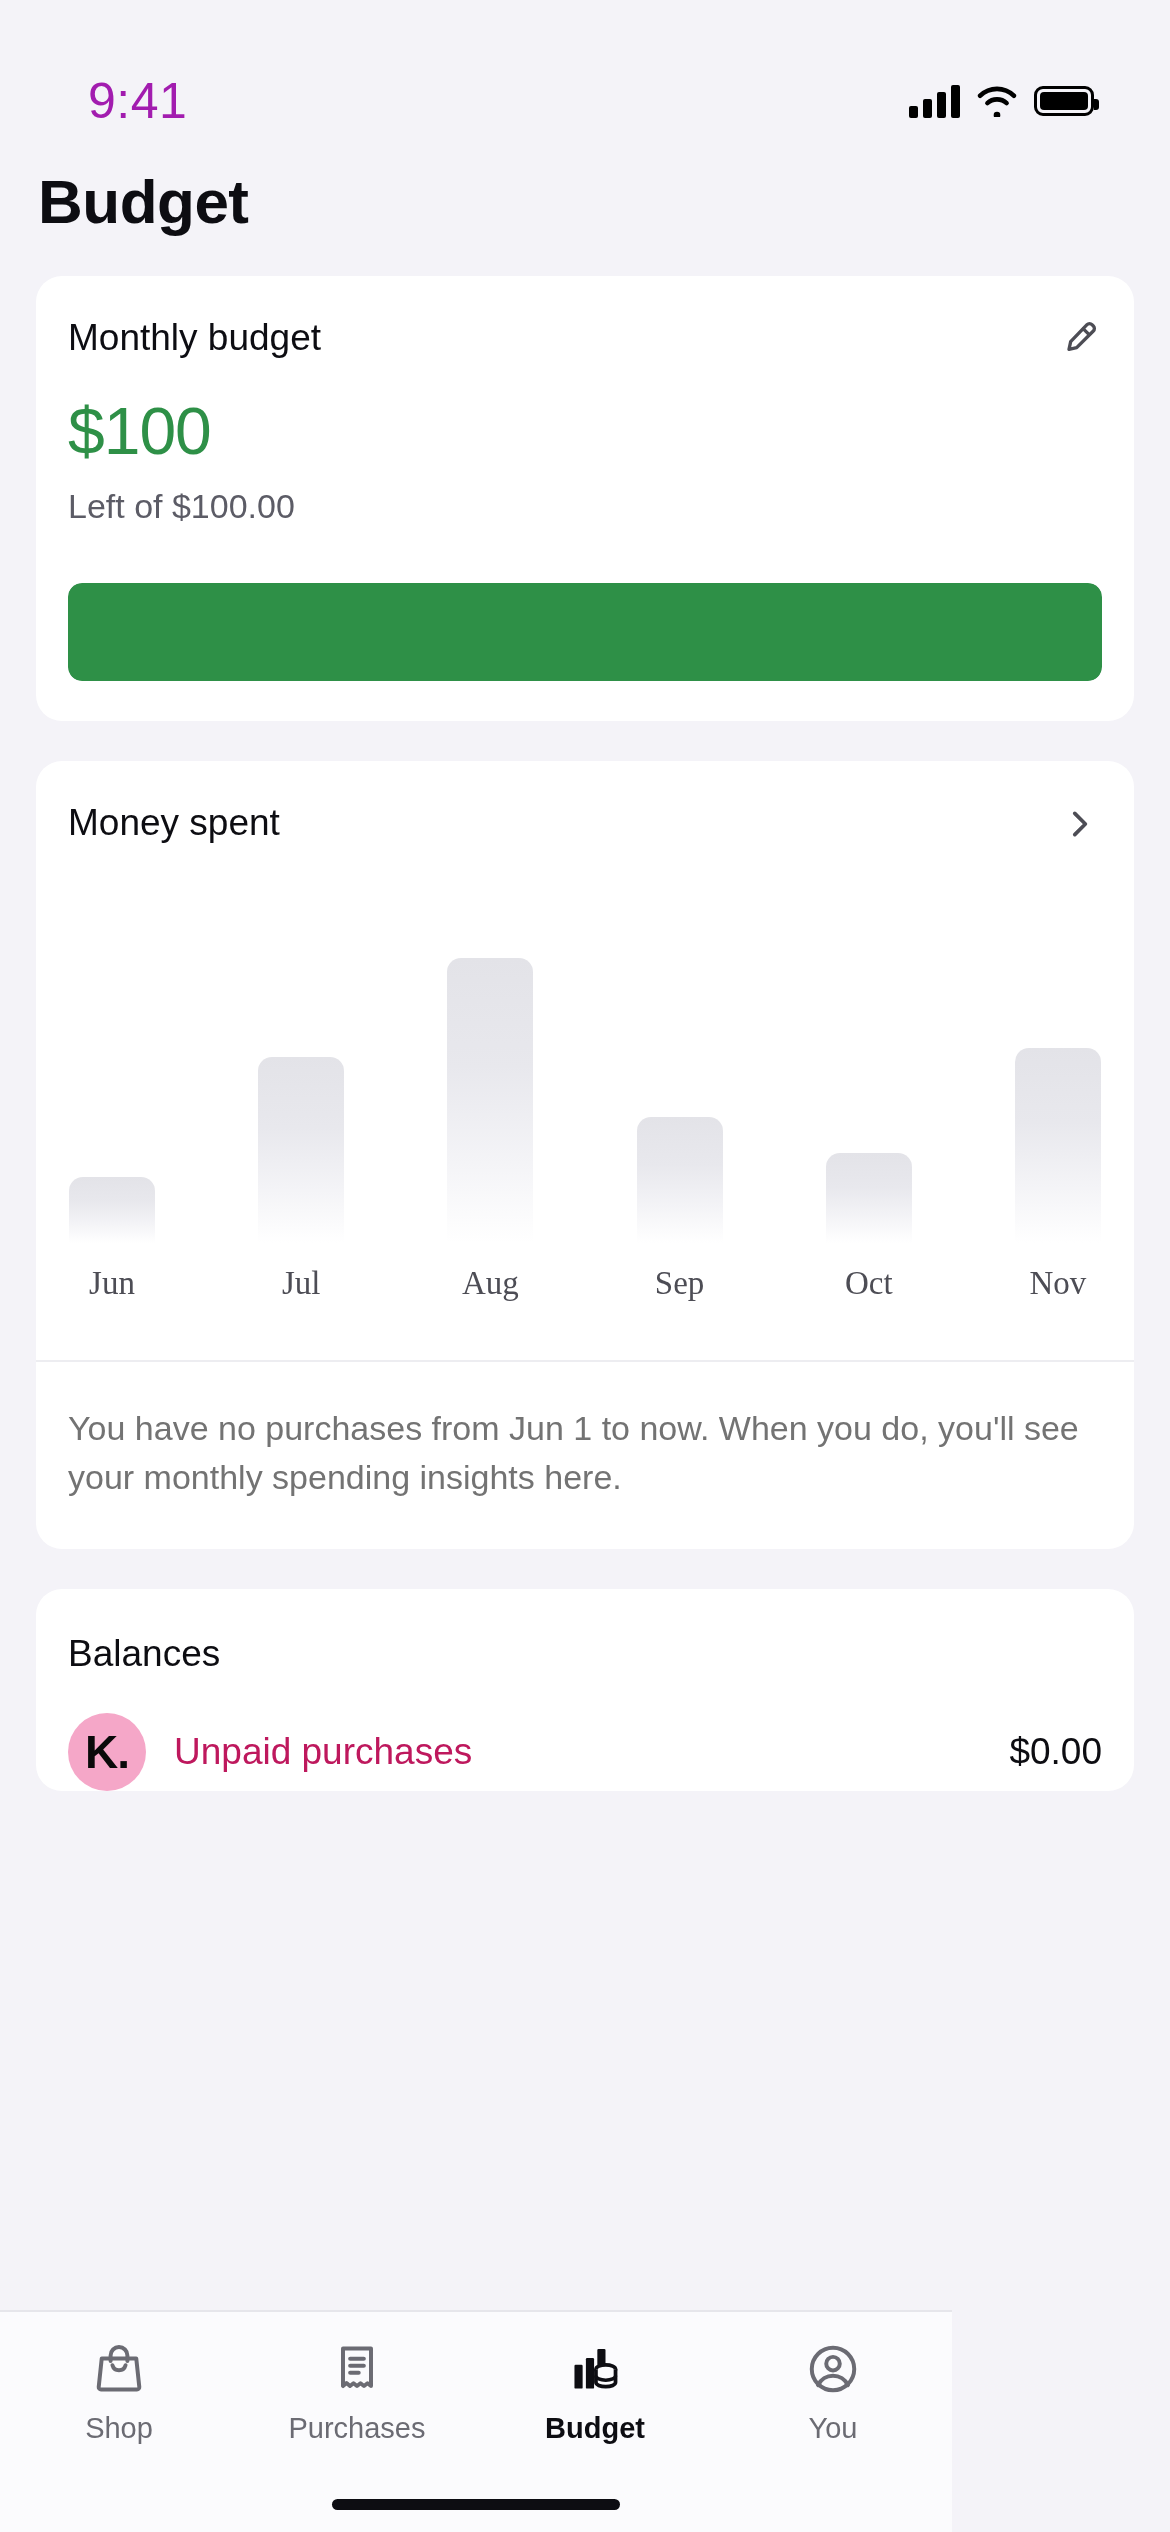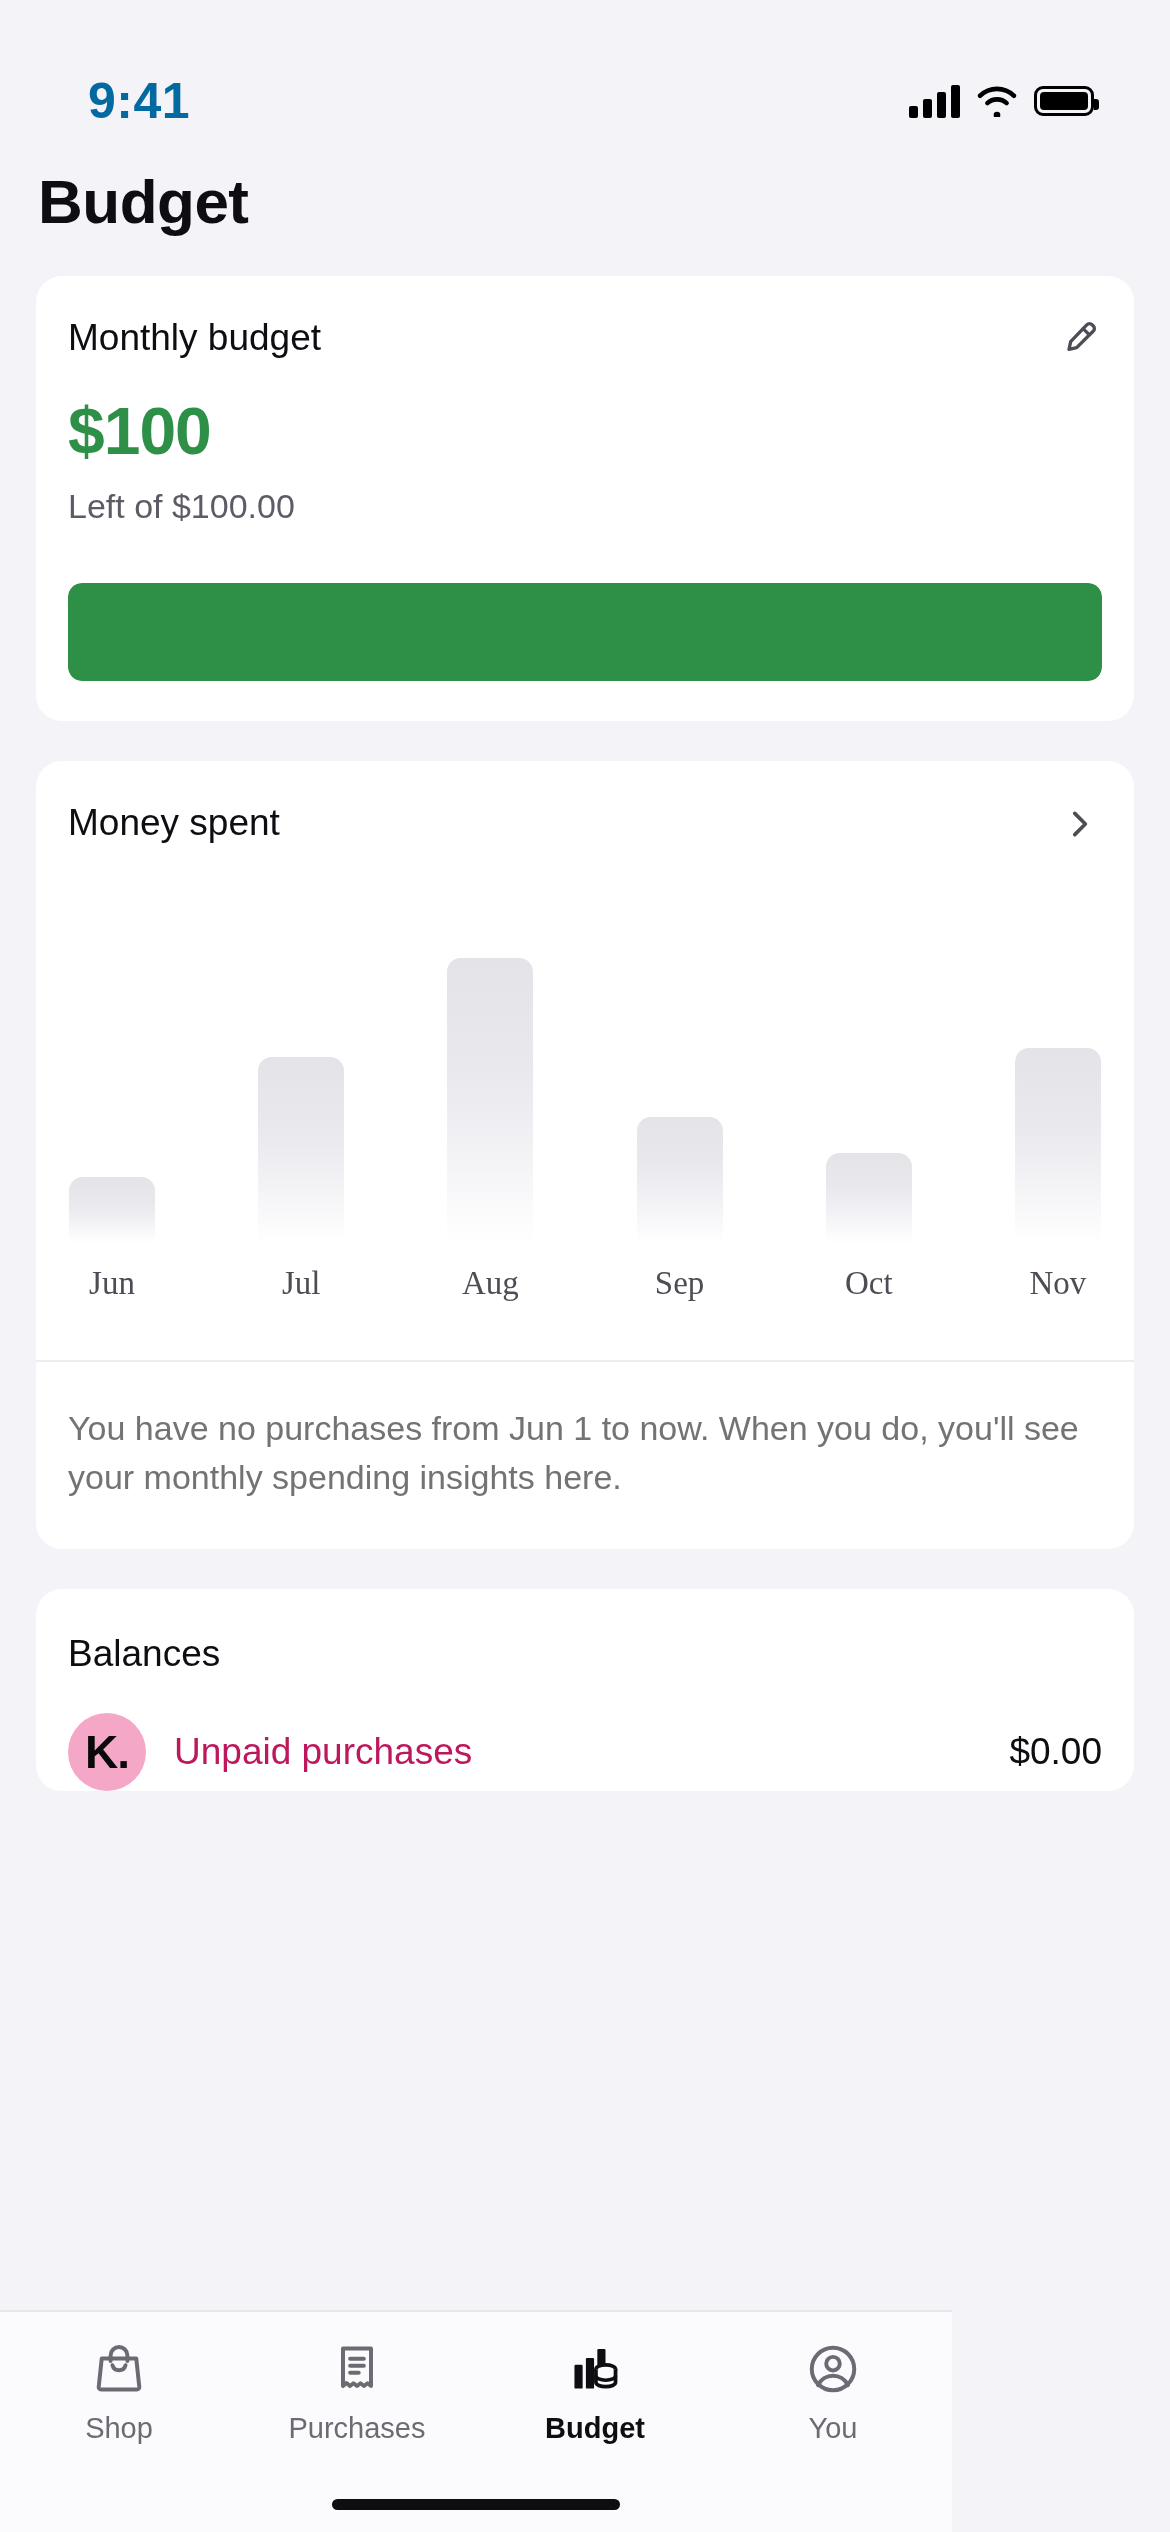--- a/index.html
+++ b/index.html
@@ -13,21 +13,21 @@
   }
 
   
   .statusbar {
     height:150px; width:100%;
     display:flex; align-items:center; justify-content:space-between;
     padding:52px 76px 0 88px;
     position:relative;
   }
   .sb-time {
-    font-size:50px; font-weight:bold; color:#0369a1;
+    font-size:50px; font-weight:normal; color:#a21caf;
     letter-spacing:0.5px; line-height:1;
   }
   .sb-right { display:flex; align-items:center; gap:16px; }
   .sb-cell { display:flex; align-items:flex-end; gap:5px; height:34px; }
   .sb-cell i { width:9px; background:#000; border-radius:2px; display:block; }
   .sb-cell i:nth-child(1){ height:12px; }
   .sb-cell i:nth-child(2){ height:19px; }
   .sb-cell i:nth-child(3){ height:26px; }
   .sb-cell i:nth-child(4){ height:33px; }
   .sb-wifi { width:42px; height:32px; display:block; }
@@ -53,21 +53,21 @@
     background:#FFFFFF; border-radius:26px; margin-top:40px;
     overflow:hidden;
   }
 
   
   .card-pad { padding:40px 32px 0 32px; }
   .row-between { display:flex; align-items:flex-start; justify-content:space-between; }
   .card-title { font-size:37px; color:#0D0D12; font-weight:400; line-height:1.2; }
   .icon-btn { width:46px; height:46px; display:flex; align-items:center; justify-content:center; }
   .amount-big {
-    font-size:66px; font-weight:bold; color:#2E9047;
+    font-size:66px; font-weight:normal; color:#2E9047;
     line-height:1; margin-top:36px; letter-spacing:-1px;
   }
   .amount-sub { font-size:34px; color:#5C5C66; margin-top:22px; line-height:1.2; }
   .progress-track {
     height:98px; border-radius:14px; background:#ECECEF;
     margin:56px 0 40px 0; overflow:hidden;
   }
   .progress-fill { height:100%; border-radius:14px; }
 
   

